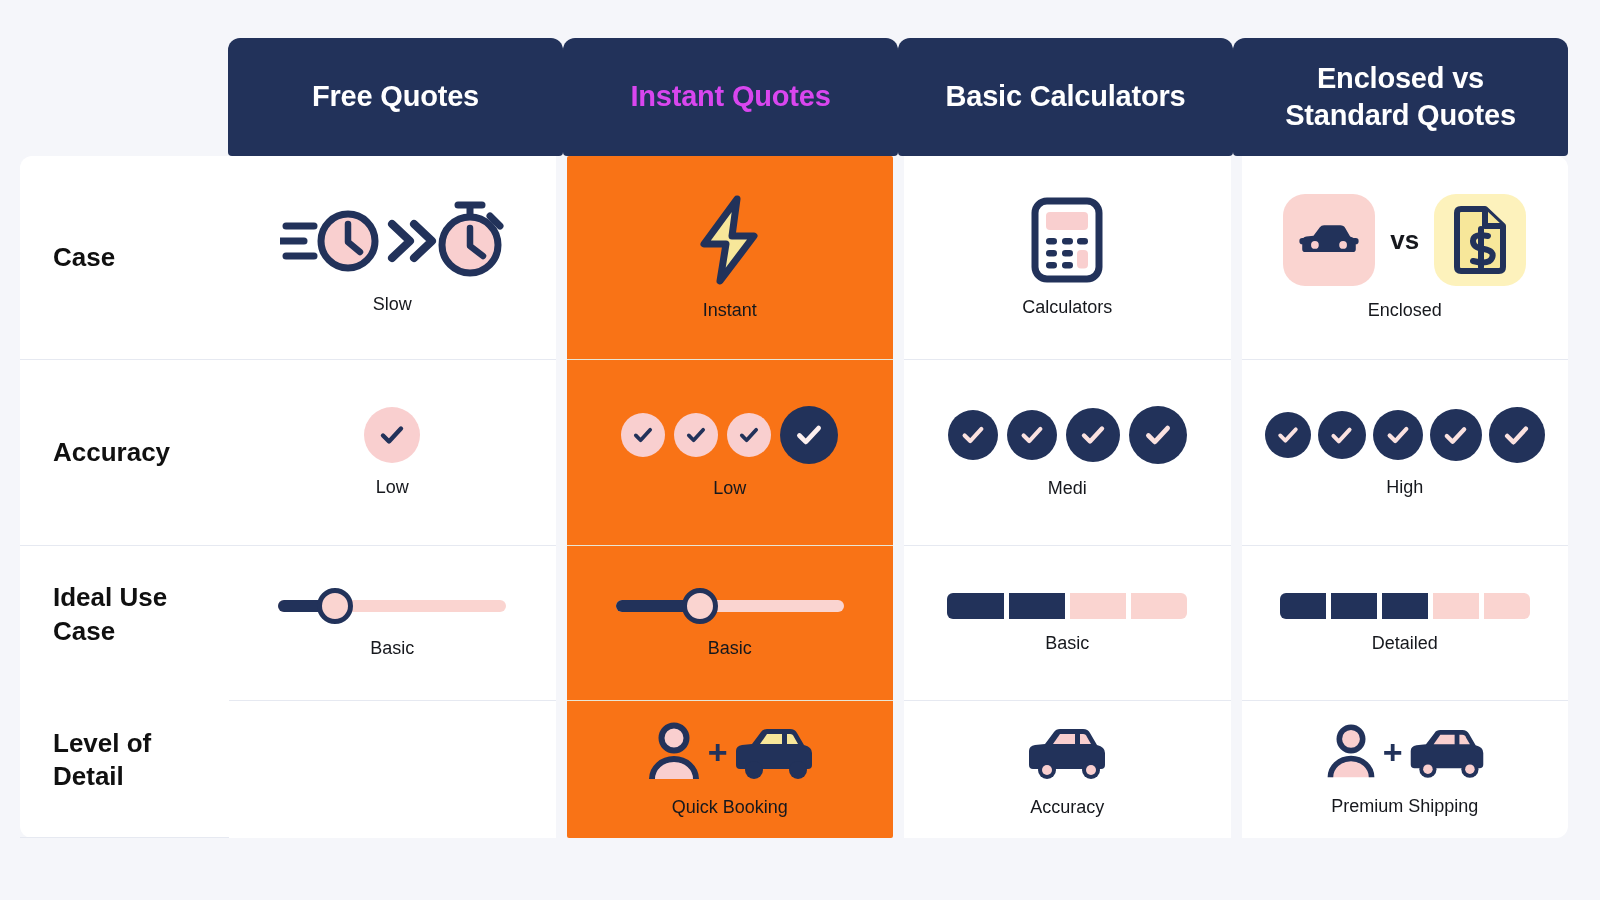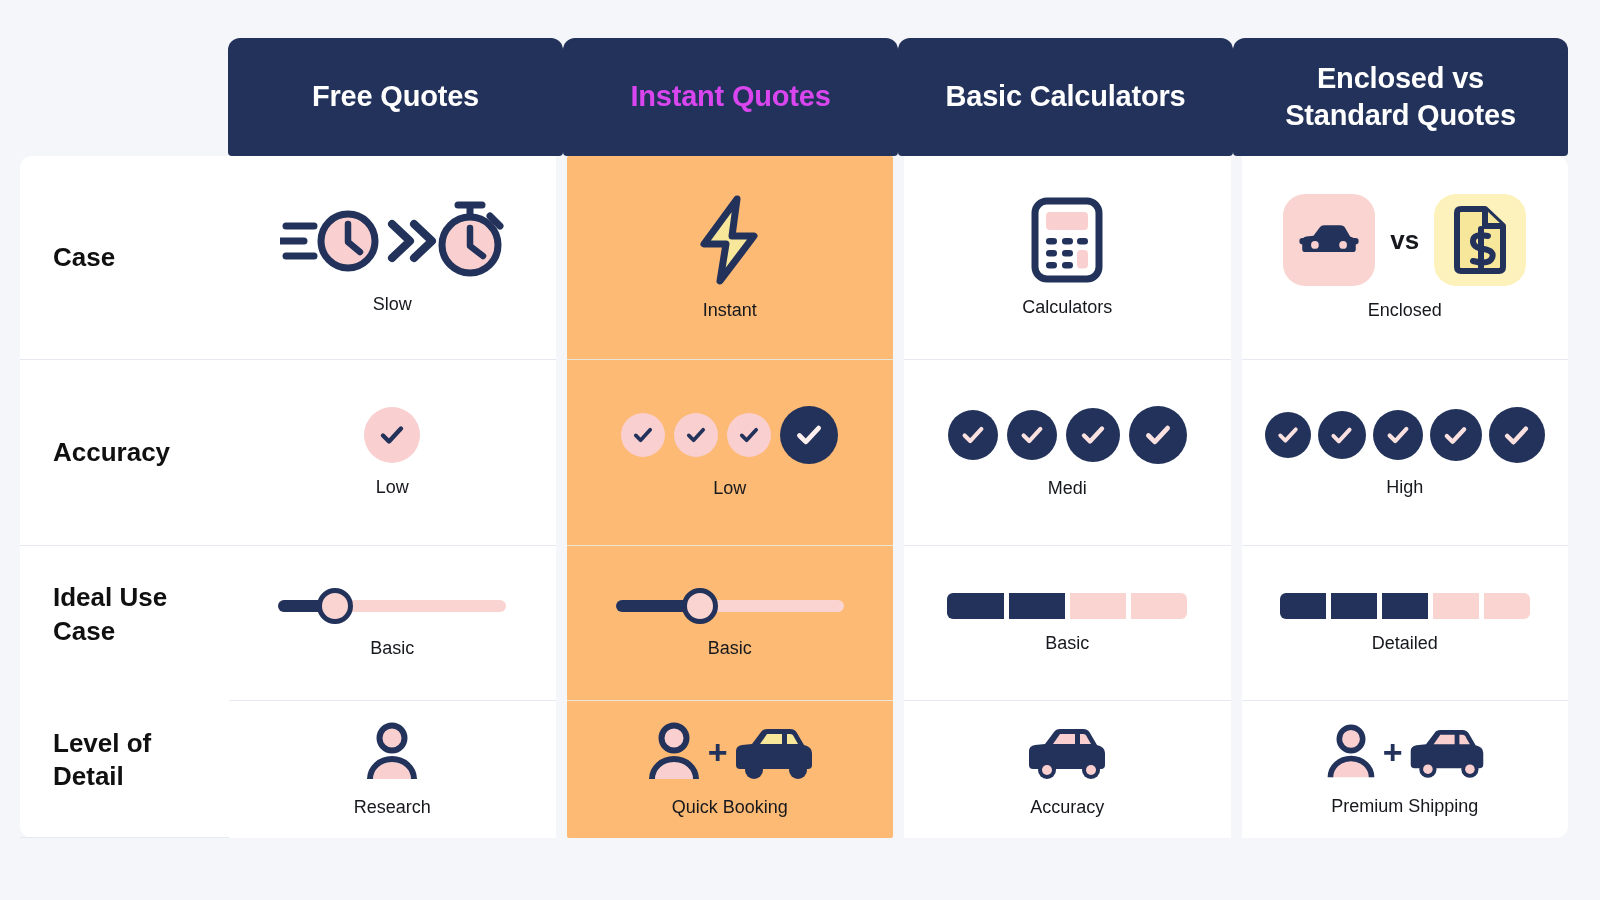--- a/index.html
+++ b/index.html
@@ -41,21 +41,21 @@
     width: 209px; flex: 0 0 209px;
     background: #ffffff;
     border-radius: 12px 0 0 12px;
     display: flex; flex-direction: column;
   }
   .cellcol {
     flex: 1 1 0;
     display: flex; flex-direction: column;
     background: #ffffff;
   }
-  .cellcol.highlight { background: #fdba74; border-radius: 2px; }
+  .cellcol.highlight { background: #f97316; border-radius: 2px; }
   .cellcol.last { border-radius: 0 12px 12px 0; }
   .colgap { width: 11px; flex: 0 0 11px; background: #f5f6fa; }
 
   .rowlabel, .cell {
     display: flex; flex-direction: column;
     align-items: center; justify-content: center;
     position: relative;
   }
   .rowlabel {
     align-items: flex-start;
@@ -195,29 +195,20 @@
 
       <div class="cell r2 hr">
         <div class="slider">
           <div class="track"></div>
           <div class="fill" style="width:25%"></div>
           <div class="thumb" style="left:calc(25% - 18px)"></div>
         </div>
         <div class="cell-caption">Basic</div>
       </div>
 
-      <div class="cell r3">
-        <div class="icon-area">
-          <svg width="64" height="62" viewBox="0 0 64 62">
-            <circle cx="32" cy="17" r="12.5" fill="#f9cfcf" stroke="#22325a" stroke-width="6"></circle>
-            <path d="M10 58 a22 20 0 0 1 44 0" fill="#f9cfcf" stroke="#22325a" stroke-width="6" stroke-linejoin="round"></path>
-          </svg>
-        </div>
-        <div class="cell-caption">Research</div>
-      </div>
     </div>
 
     <div class="colgap"></div>
 
     <div class="cellcol highlight">
 
       <div class="cell r0 hr-inner">
         <div class="icon-area">
           <svg width="76" height="92" viewBox="0 0 76 92">
             <path d="M45 5 L12 50 L34 50 L28 87 L62 42 L40 42 Z" fill="#f7e79a" stroke="#22325a" stroke-width="7" stroke-linejoin="round"></path>

